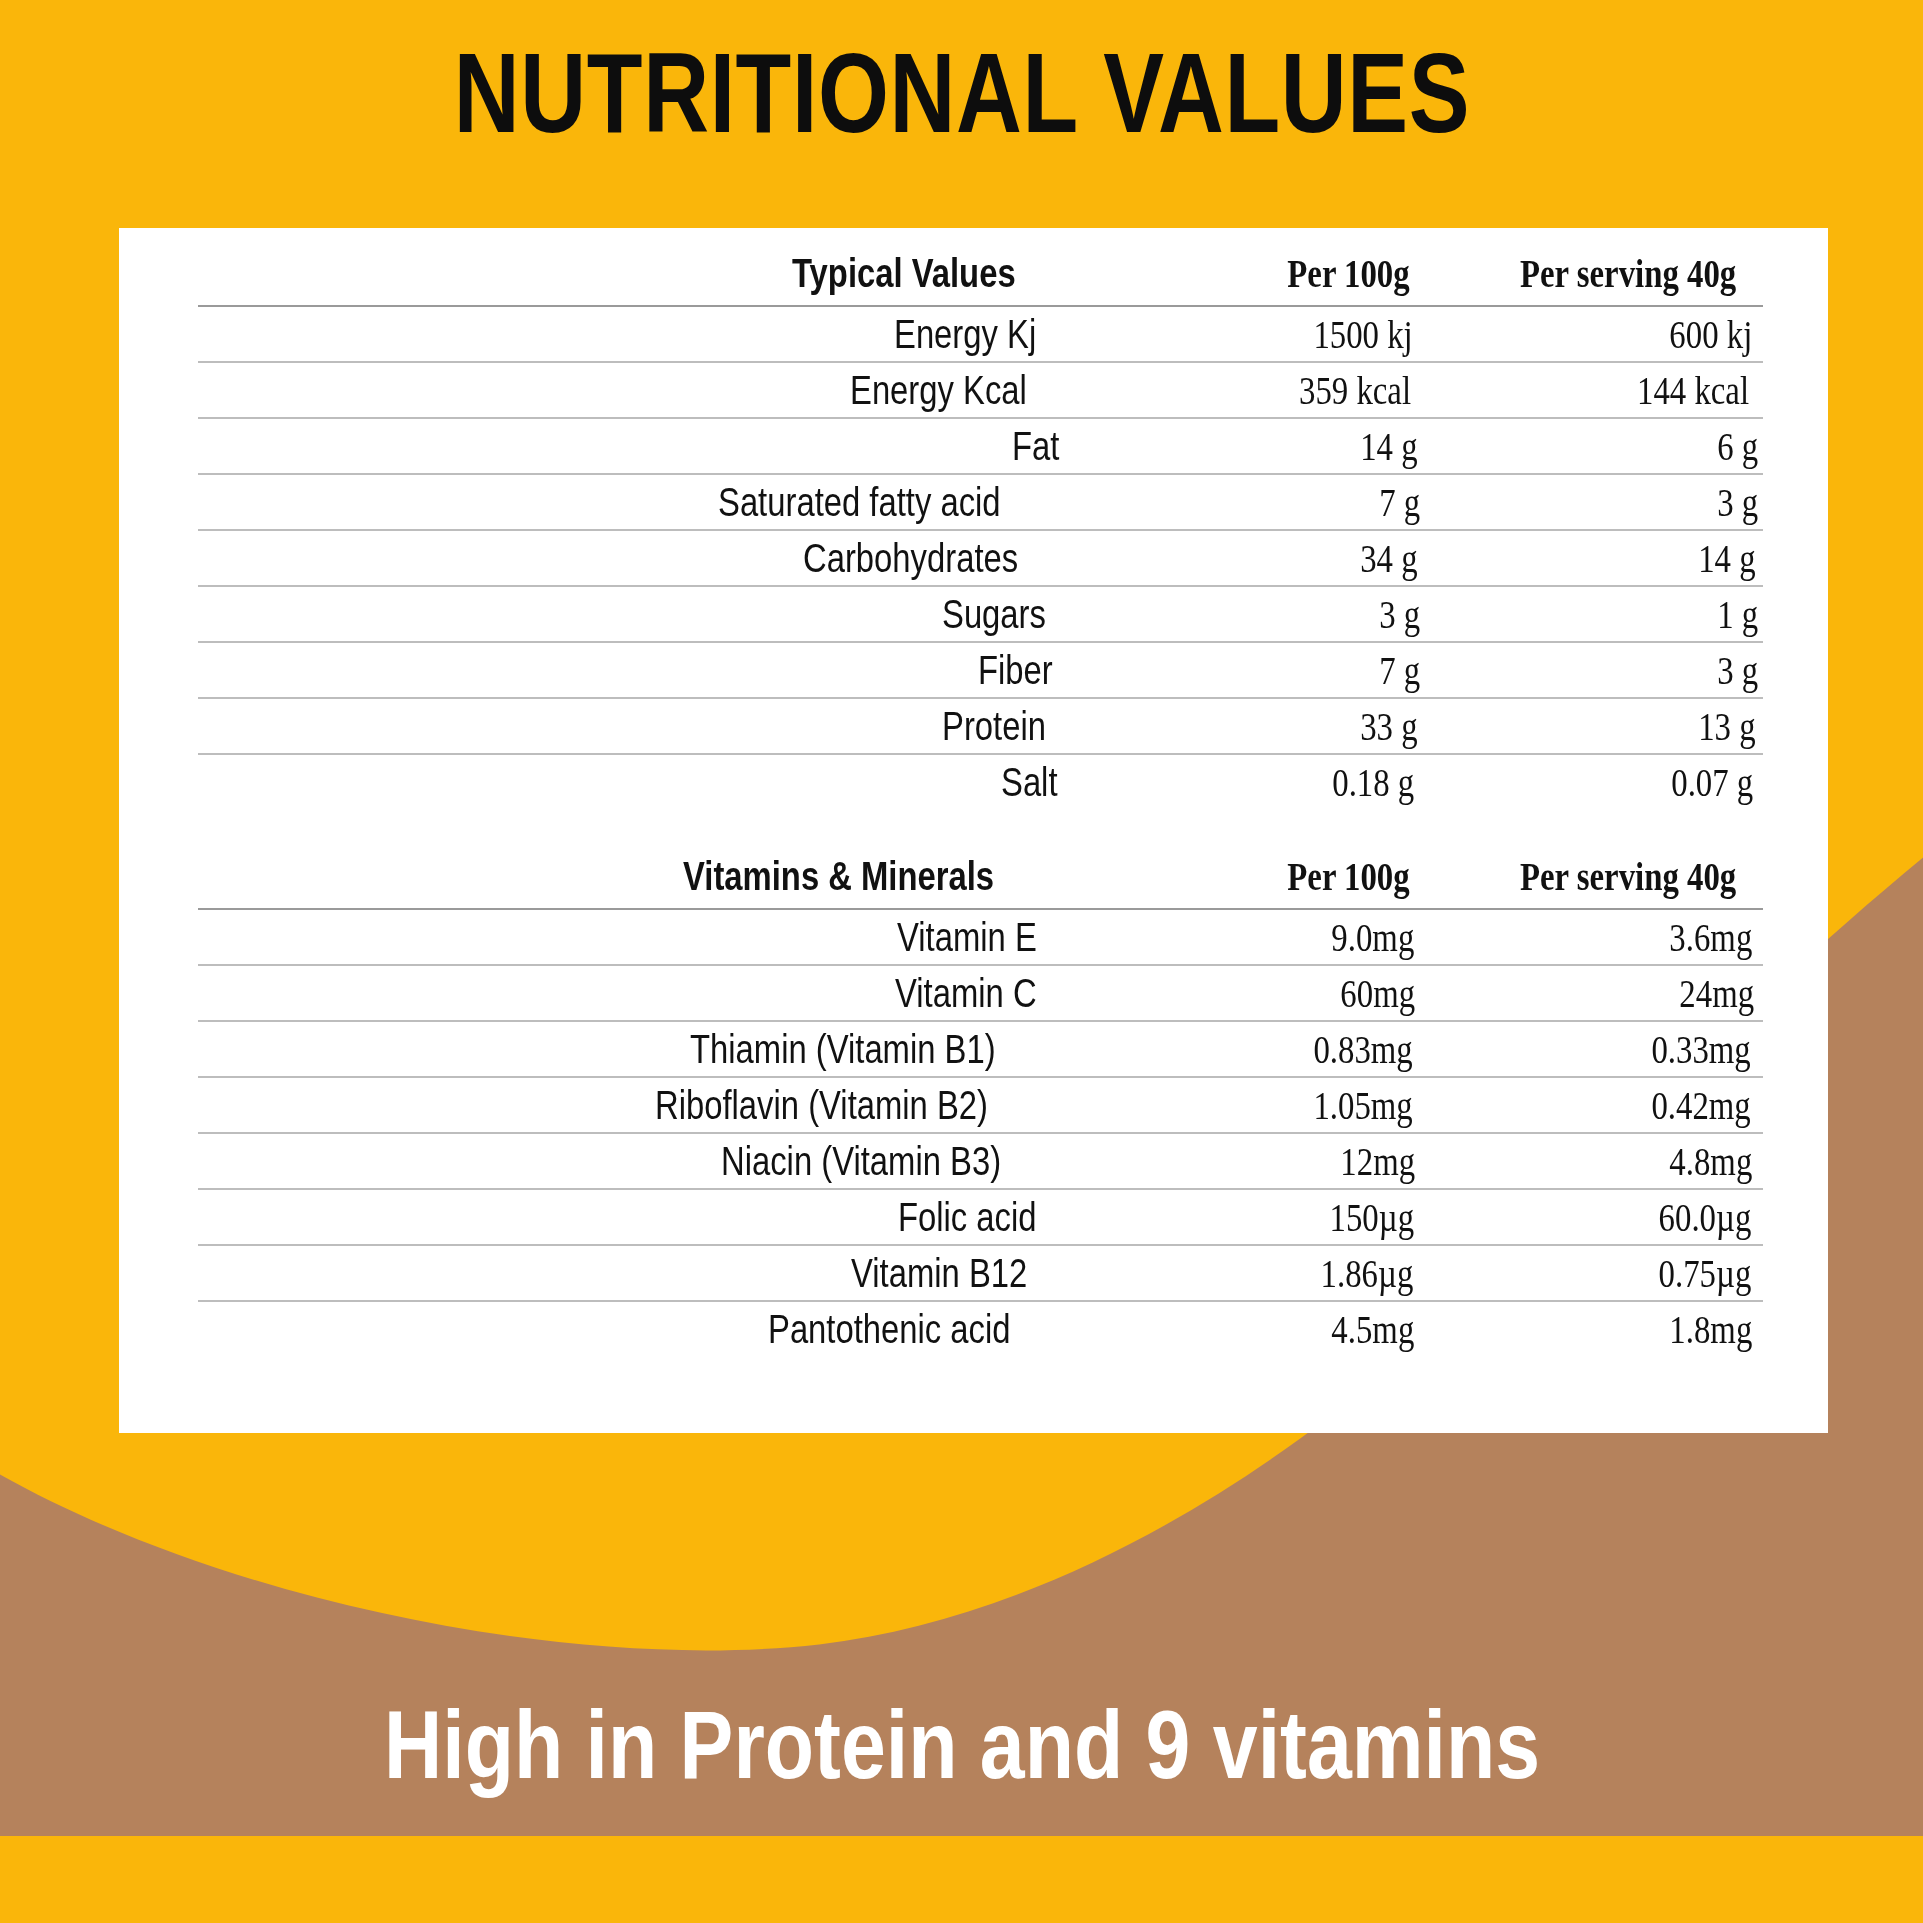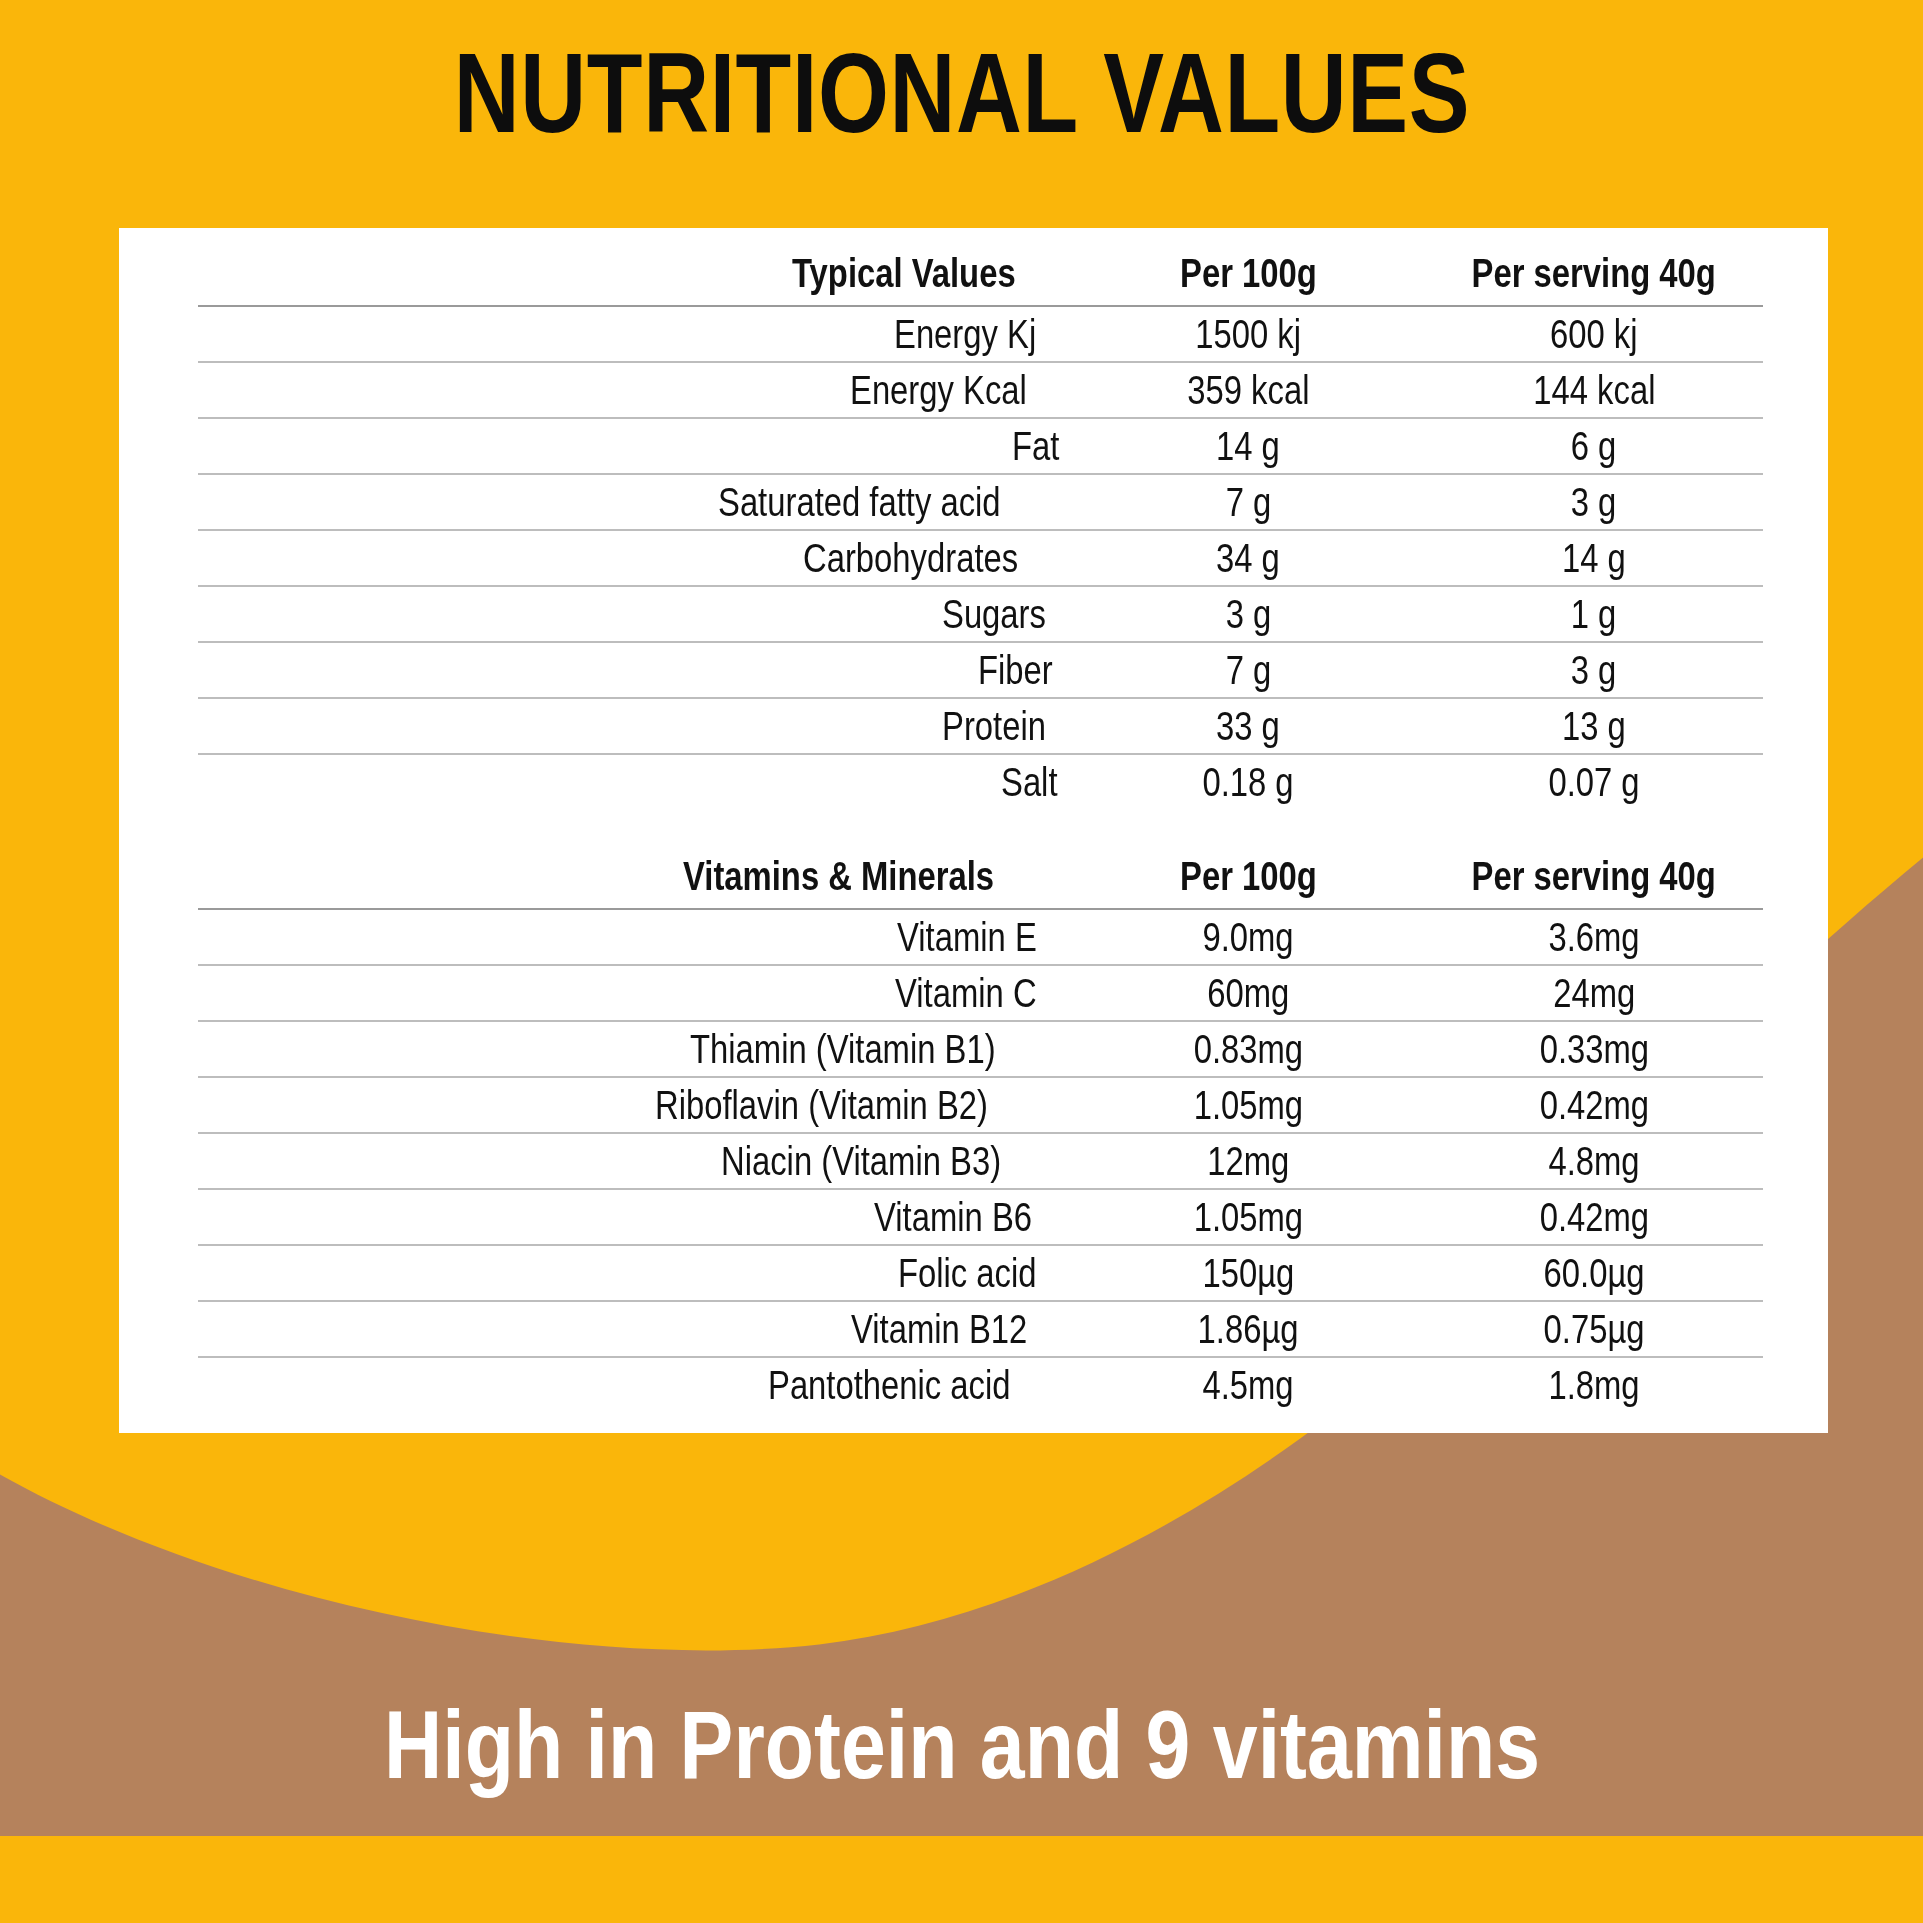--- a/index.html
+++ b/index.html
@@ -48,21 +48,21 @@
     font-size:41px;line-height:54px;height:54px;
     vertical-align:middle;
     transform-origin:0 50%;
   }
   .tbl th{font-weight:700;}
   .tbl tr.hdr th{border-bottom:2.3px solid #9a9a9a;padding-bottom:4.5px;}
   .tbl tbody tr td{border-bottom:2.3px solid #bdbdbd;}
   .tbl tbody tr:last-child td{border-bottom:none;}
 
   .lbl{text-align:right;padding-left:1.5px !important;}
-  .val{text-align:center;}
+  .val{text-align:right;font-family:Liberation Serif, serif;}
 
   
   .sq{display:inline-block;transform:scaleX(.80);transform-origin:0 50%;}
   .sqc{display:inline-block;transform:scaleX(.80);transform-origin:50% 50%;}
 
   
   .tagline{
     position:absolute;left:0;top:1692px;width:1924px;
     text-align:center;color:#ffffff;
     font-size:96px;line-height:1.1;font-weight:700;
@@ -178,25 +178,20 @@
           <td class="lbl"><span class="sq">Riboflavin (Vitamin B2)</span></td>
           <td class="val"><span class="sqc">1.05mg</span></td>
           <td class="val"><span class="sqc">0.42mg</span></td>
         </tr>
         <tr>
           <td class="lbl"><span class="sq">Niacin (Vitamin B3)</span></td>
           <td class="val"><span class="sqc">12mg</span></td>
           <td class="val"><span class="sqc">4.8mg</span></td>
         </tr>
         <tr>
-          <td class="lbl"><span class="sq">Vitamin B6</span></td>
-          <td class="val"><span class="sqc">1.05mg</span></td>
-          <td class="val"><span class="sqc">0.42mg</span></td>
-        </tr>
-        <tr>
           <td class="lbl"><span class="sq">Folic acid</span></td>
           <td class="val"><span class="sqc">150µg</span></td>
           <td class="val"><span class="sqc">60.0µg</span></td>
         </tr>
         <tr>
           <td class="lbl"><span class="sq">Vitamin B12</span></td>
           <td class="val"><span class="sqc">1.86µg</span></td>
           <td class="val"><span class="sqc">0.75µg</span></td>
         </tr>
         <tr>

